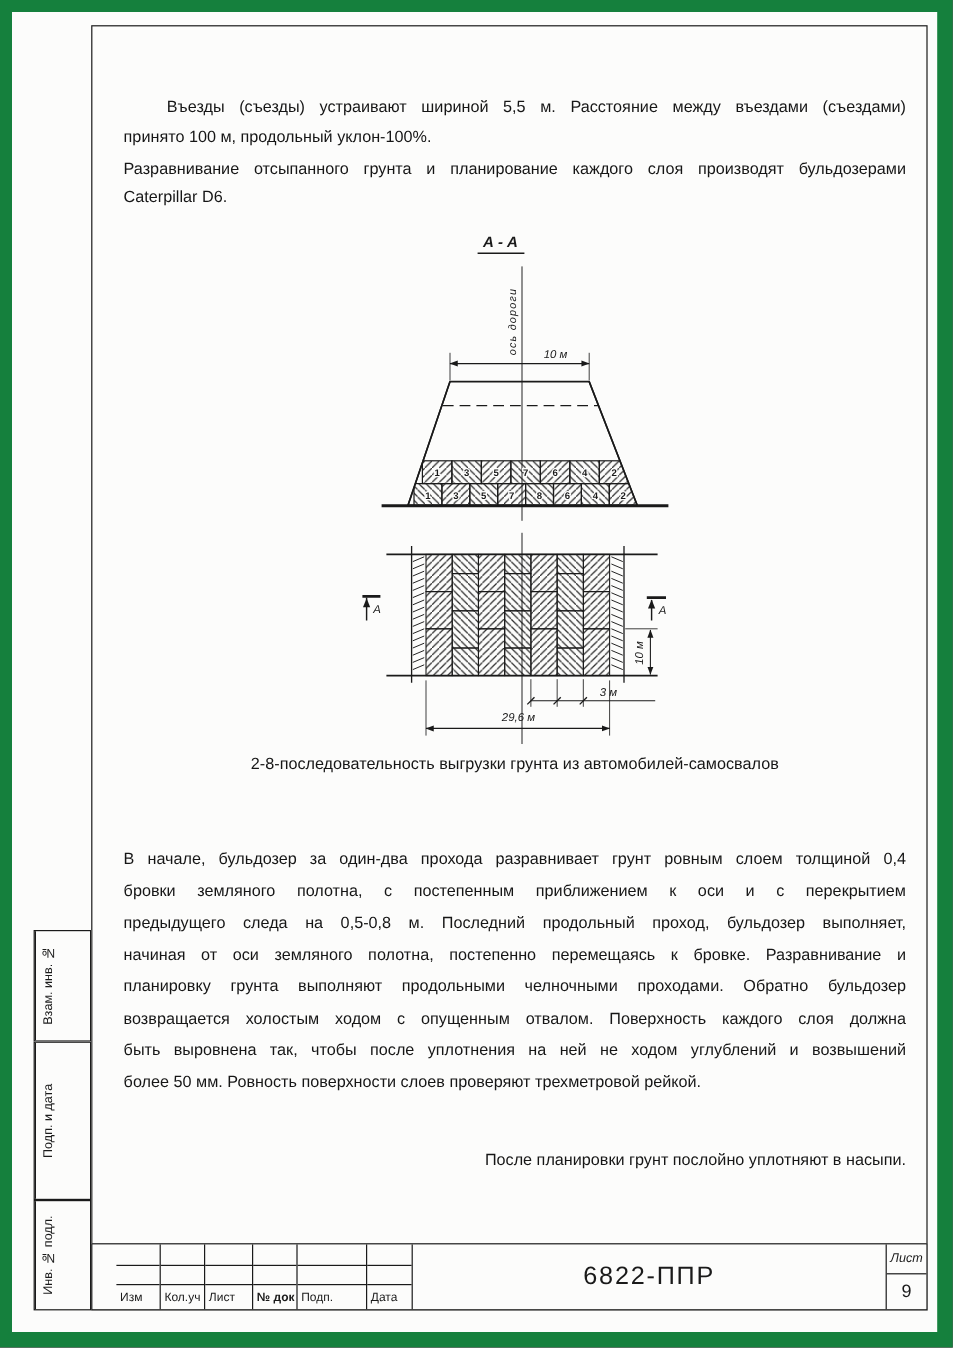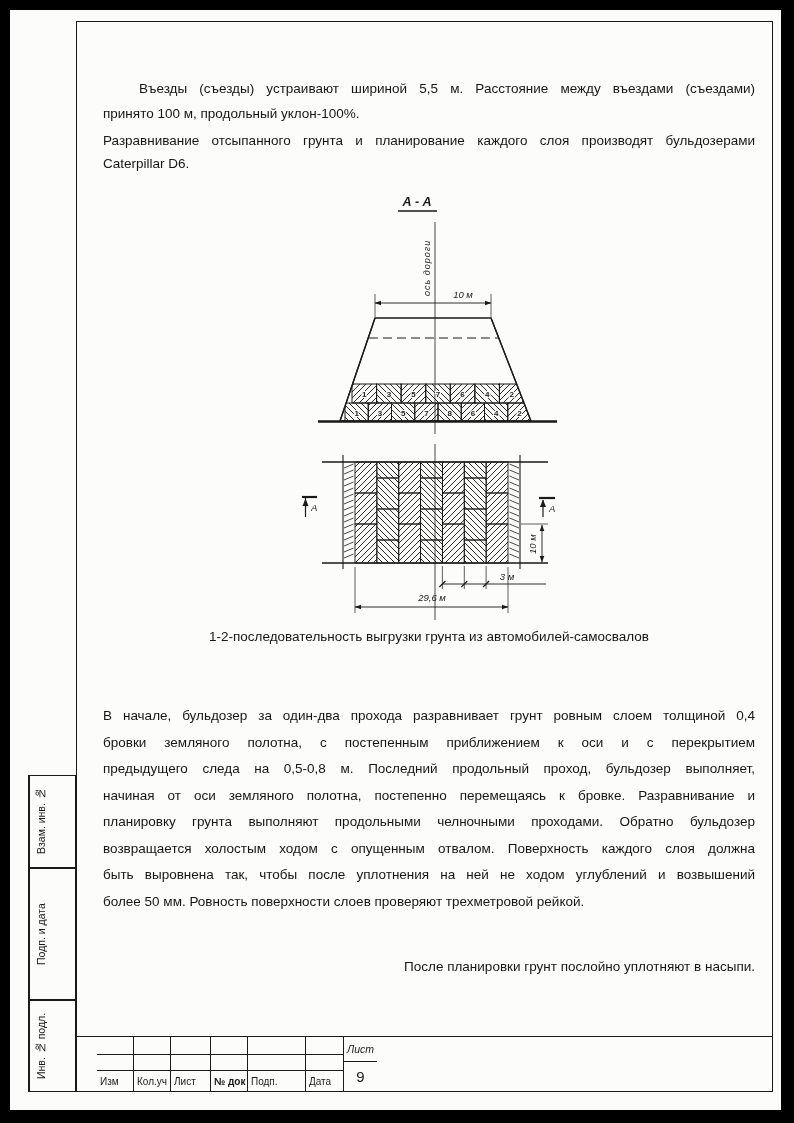--- a/index.html
+++ b/index.html
@@ -1,16 +1,16 @@
 <!DOCTYPE html>
 <html style="--ink: #1a1a1a;"><head>
 <meta charset="utf-8">
 <style>
   html,body{margin:0;padding:0;background:#555;}
-  .page{position:relative;width:794px;height:1123px;background:#000000;overflow:hidden;
+  .page{position:relative;width:794px;height:1123px;background:#15803d;overflow:hidden;
         font-family:"Liberation Sans",sans-serif;color:var(--ink,#1a1a1a);}
   .sheet{position:absolute;left:10px;top:10px;right:13px;bottom:13px;background:#fcfcfb;}
   .frame{position:absolute;left:66px;top:11px;width:697px;height:1071px;
          border:1.8px solid var(--ink,#1a1a1a);box-sizing:border-box;}
   
   .txt{position:absolute;left:93px;width:652px;font-size:13.5px;line-height:26.5px;
        text-align:justify;color:#161616;}
   .tline{text-align:justify;text-align-last:justify;}
   .tline.last{text-align-last:left;}
   .tline.indent{text-indent:36px;}
@@ -225,21 +225,21 @@
       <line x1="483.1" y1="587" x2="489.1" y2="581" stroke="var(--ink,#1a1a1a)" stroke-width="1.1"></line>
       <text class="lbl" x="507" y="580" text-anchor="middle">3 м</text>
 
       <line x1="355" y1="567" x2="355" y2="613" stroke="var(--ink,#1a1a1a)" stroke-width="0.7"></line>
       <line x1="508" y1="567" x2="508" y2="613" stroke="var(--ink,#1a1a1a)" stroke-width="0.7"></line>
       <line x1="355" y1="607" x2="508" y2="607" stroke="var(--ink,#1a1a1a)" stroke-width="0.9" marker-start="url(#arr)" marker-end="url(#arr)"></line>
       <text class="lbl" x="432" y="601" text-anchor="middle">29,6 м</text>
     </svg>
 
     <div class="caption">
-      <div>1-2-последовательность выгрузки грунта из автомобилей-самосвалов</div>
+      <div>2-8-последовательность выгрузки грунта из автомобилей-самосвалов</div>
     </div>
 
     <div class="txt" style="top:693px;">
 
     <div class="tline">В начале, бульдозер за один-два прохода разравнивает грунт ровным слоем толщиной 0,4</div>
         <div class="tline">бровки земляного полотна, с постепенным приближением к оси и с перекрытием</div>
         <div class="tline">предыдущего следа на 0,5-0,8 м. Последний продольный проход, бульдозер выполняет,</div>
         <div class="tline">начиная от оси земляного полотна, постепенно перемещаясь к бровке. Разравнивание и</div>
         <div class="tline">планировку грунта выполняют продольными челночными проходами. Обратно бульдозер</div>
         <div class="tline">возвращается холостым ходом с опущенным отвалом. Поверхность каждого слоя должна</div>
@@ -293,20 +293,21 @@
             <div class="tb-c2"></div>
             <div class="tb-lab">Подп.</div>
           </div>
 
           <div class="tb-col">
             <div class="tb-c1"></div>
             <div class="tb-c2"></div>
             <div class="tb-lab">Дата</div>
           </div>
         </div>
+      <div class="tb-doc">6822-ППР</div>
       <div class="tb-sheet">
         <div class="tb-sheet-l">Лист</div>
         <div class="tb-sheet-n">9</div>
       </div>
     </div>
 
   </div>
 </div>
 
 </body></html>

